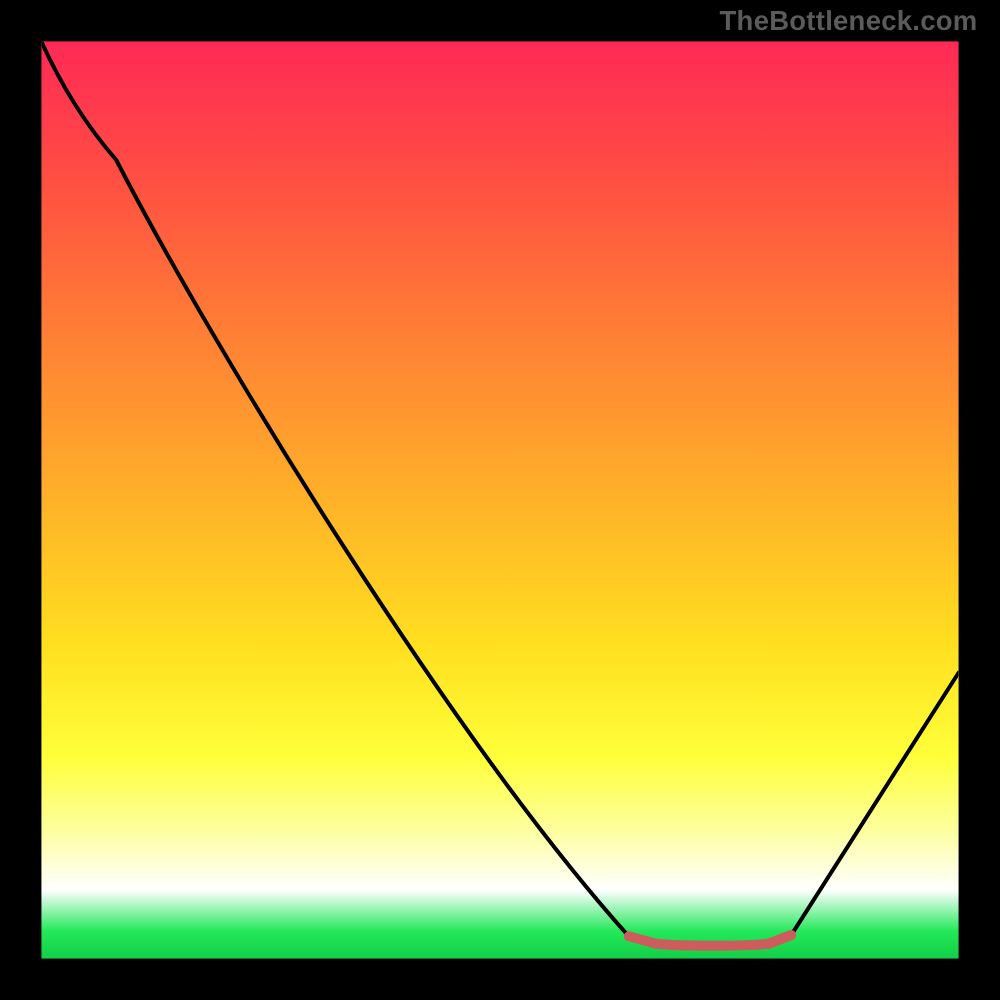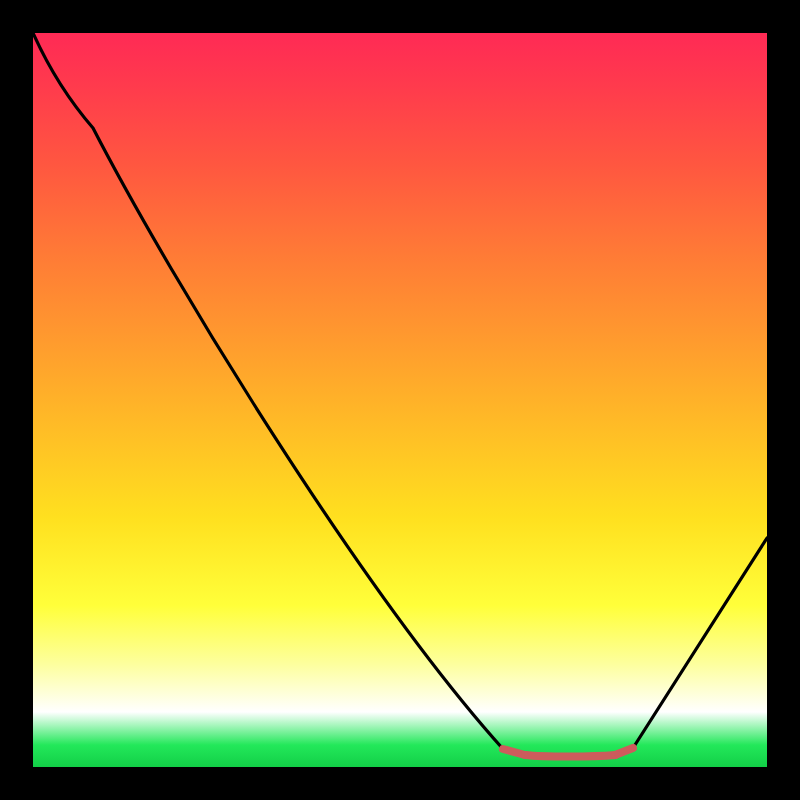--- a/index.html
+++ b/index.html
@@ -51,20 +51,21 @@
     position: absolute;
     inset: 0;
     width: 100%;
     height: 100%;
   }
 </style>
 </head>
 <body>
 <div class="container">
 
+  <div class="watermark">TheBottleneck.com</div>
 
   <div class="plot-area">
     <div class="gradient-bg"></div>
     <svg class="curve" viewBox="0 0 734 734" preserveAspectRatio="none">
 
       <path d="M 0 0
                C 18 40, 40 72, 60 95
                C 140 250, 330 560, 470 716
                L 492 722
                C 510 724, 560 724, 582 722

